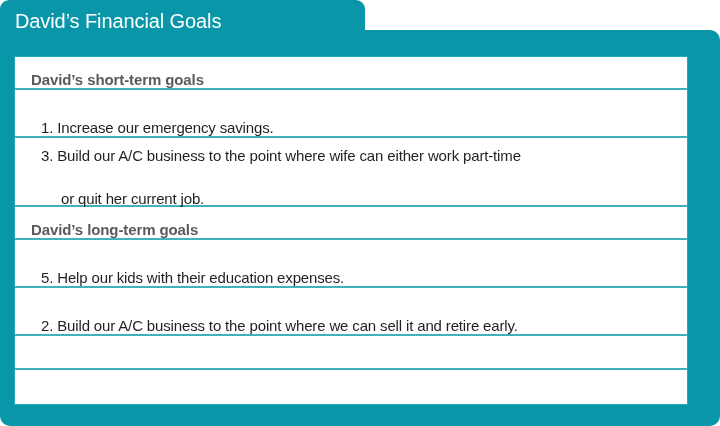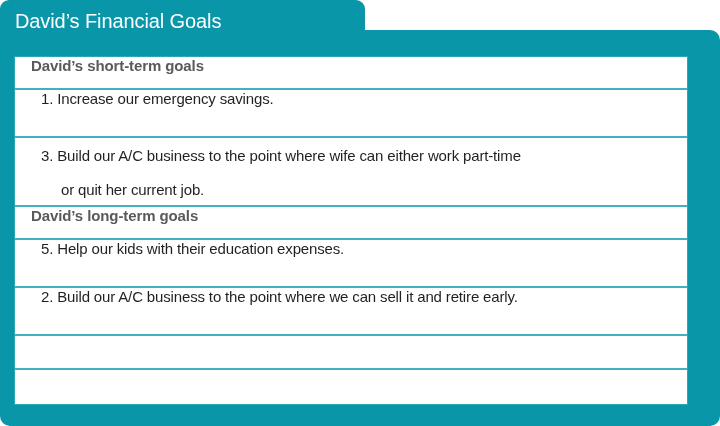--- a/index.html
+++ b/index.html
@@ -72,21 +72,21 @@
     z-index: 4;
     display: flex;
     flex-direction: column;
   }
 
   .row {
     box-sizing: border-box;
     background: #ffffff;
     border-bottom: 2px solid #3FB2BE;
     display: flex;
-    align-items: flex-start;
+    align-items: flex-end;
     padding-left: 16px;
     padding-right: 8px;
   }
   .row:last-child {
     border-bottom: none;
   }
 
   .row.section-header {
     height: 33px;
   }
@@ -117,20 +117,21 @@
     justify-content: center;
     padding-top: 2px;
   }
   .row.goal-wrapped .row-text {
     color: #231F20;
     font-size: 15px;
     letter-spacing: -0.15px;
     white-space: nowrap;
     padding-left: 10px;
     line-height: 34px;
+    margin-top: 9px;
   }
   .row.goal-wrapped .row-text.cont {
     padding-left: 30px;
   }
 
   .row.empty {
     height: 34px;
   }
   .row.empty .row-text {
     font-size: 15px;

